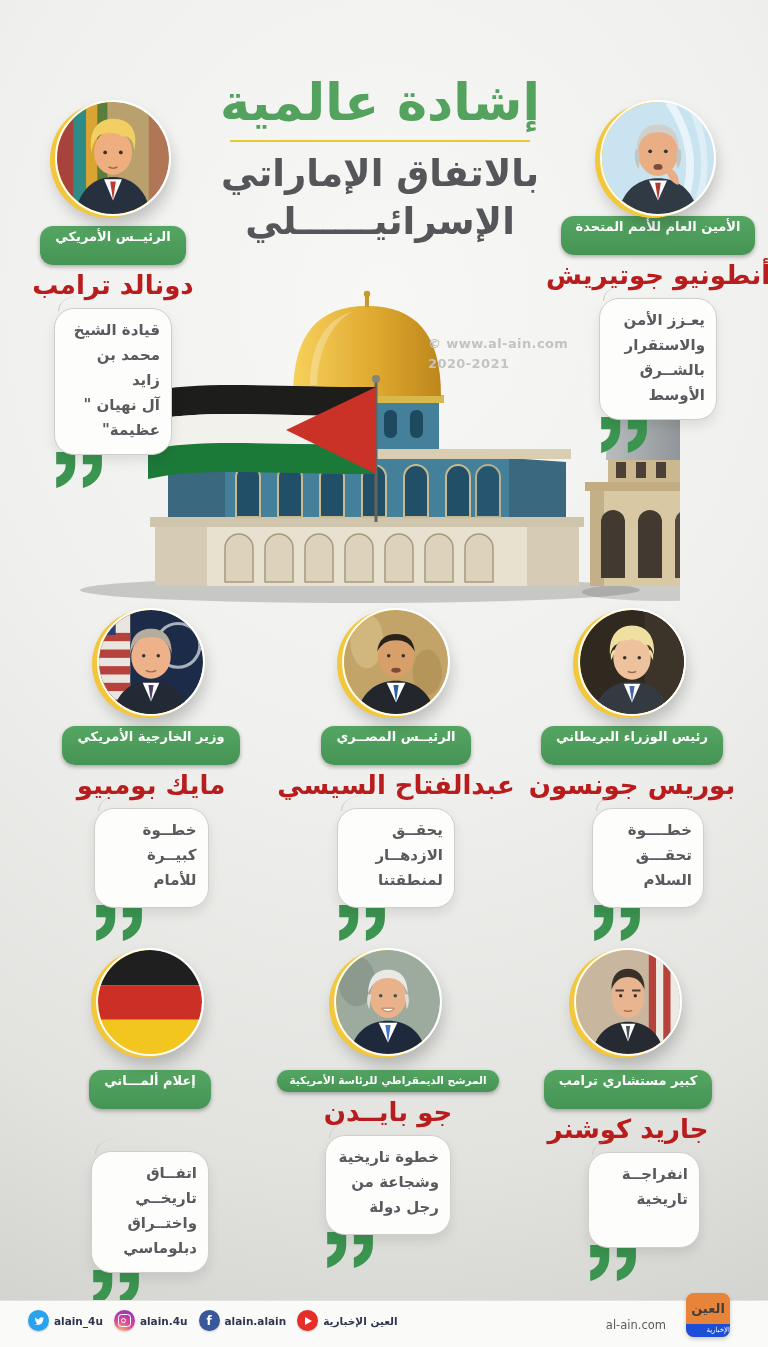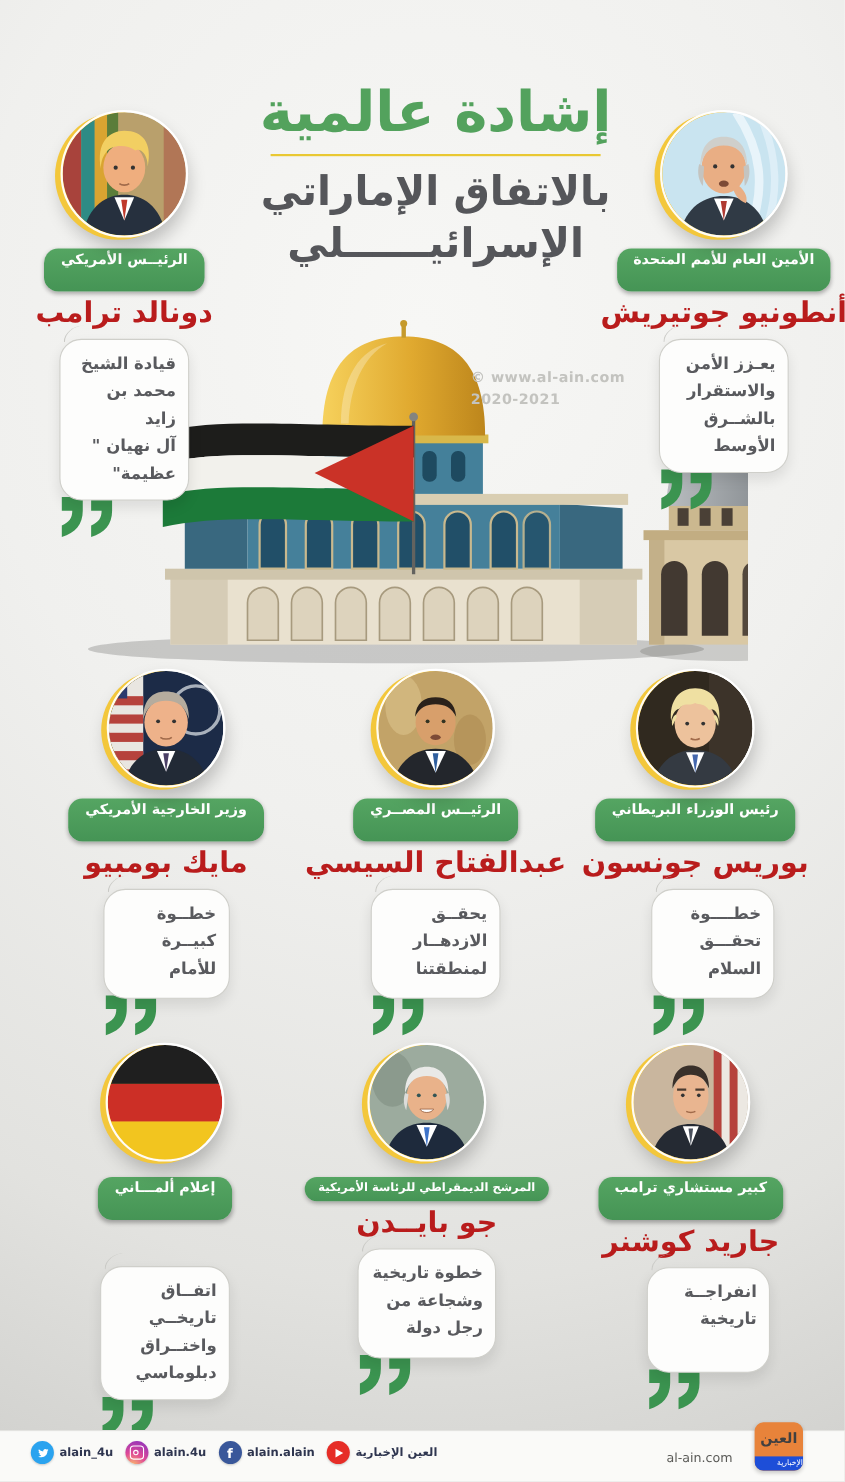--- a/index.html
+++ b/index.html
@@ -3,21 +3,21 @@
 <meta charset="utf-8">
 <style>
   html,body{margin:0;padding:0;}
   body{
     width:768px;height:1347px;position:relative;overflow:hidden;
     font-family:"DejaVu Sans",sans-serif;
     background:radial-gradient(140% 90% at 50% 22%, #f7f7f5 0%, #f0f0ee 38%, #e2e2df 72%, #cbcbc8 100%);
   }
   .abs{position:absolute;}
   
-  .title-block{left:150px;top:74px;width:460px;text-align:center;margin-left:16px;}
+  .title-block{left:150px;top:74px;width:460px;text-align:center;}
   .main-title{color:#53a25d;font-size:51px;font-weight:bold;line-height:1.15;}
   .title-underline{width:300px;height:2px;background:#e9c832;margin:7px auto 8px auto;}
   .sub-title{color:#55565a;font-size:37px;font-weight:bold;line-height:1.32;}
   
   .watermark{left:428px;top:334px;color:#c3c3bf;font-size:13px;font-weight:600;direction:ltr;letter-spacing:.4px;line-height:1.5;}
   
   .profile{display:flex;flex-direction:column;align-items:center;position:absolute;}
   .photo{position:relative;border-radius:50%;box-shadow:0 10px 16px rgba(0,0,0,.22);}
   .photo::before{content:"";position:absolute;left:-5px;top:2px;width:100%;height:100%;border-radius:50%;background:#f3c73b;z-index:0;}
   .photo svg{position:relative;display:block;border-radius:50%;z-index:1;border:2px solid rgba(255,255,255,.95);box-sizing:border-box;}
@@ -29,21 +29,21 @@
           box-shadow:0 6px 12px rgba(0,0,0,.09);padding:9px 11px 11px 11px;box-sizing:border-box;margin-top:6px;direction:rtl;}
   .bubble::after{content:"";position:absolute;top:-13px;left:3px;width:18px;height:15px;
           border-left:1.5px solid #c9c9c5;border-top-left-radius:100% 100%;}
   .bubble-text{white-space:pre-line;color:#595a5e;font-size:15px;font-weight:bold;line-height:25px;text-align:right;}
   .quotes{display:flex;justify-content:flex-start;margin-top:-5px;}
   
   #p-trump{left:18px;top:100px;width:190px;}
   #p-guterres{left:558px;top:100px;width:200px;}
   #p-trump .photo svg,#p-guterres .photo svg{width:116px;height:116px;}
   #p-trump .badge{margin-top:10px;}
-  #p-guterres .badge{margin-top:10px;}
+  #p-guterres .badge{}
   #p-pompeo{left:51px;top:608px;width:200px;}
   #p-sisi{left:296px;top:608px;width:200px;}
   #p-johnson{left:532px;top:608px;width:200px;}
   #p-german{left:50px;top:948px;width:200px;}
   #p-biden{left:288px;top:948px;width:200px;}
   #p-kushner{left:528px;top:948px;width:200px;}
   .row .photo svg{width:108px;height:108px;}
   .row .badge{margin-top:10px;}
   #p-german .badge,#p-biden .badge,#p-kushner .badge{margin-top:14px;}
   #p-german .bubble{margin-top:42px;}

